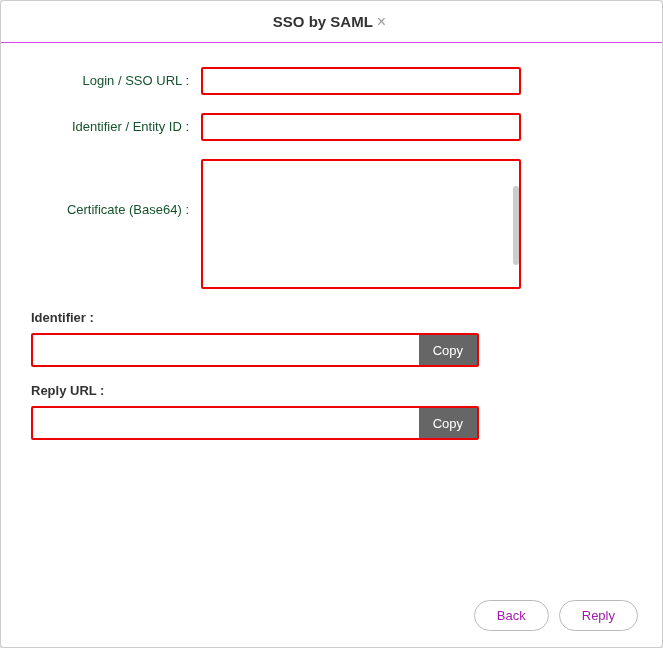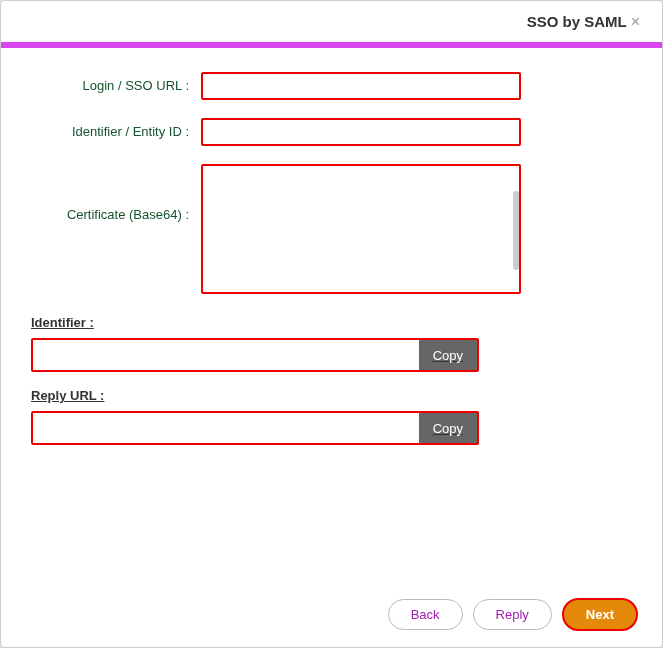--- a/index.html
+++ b/index.html
@@ -19,23 +19,23 @@
       min-height: 648px;
       border: 1px solid #ccc;
       border-radius: 4px;
       box-shadow: 0 2px 10px rgba(0,0,0,0.2);
       display: flex;
       flex-direction: column;
     }
     .dialog-header {
       display: flex;
       align-items: center;
-      justify-content: flex-end;
+      justify-content: center;
       padding: 12px 18px;
-      border-bottom: 6px solid #d946ef;
+      border-bottom: 1px solid #d946ef;
     }
     .dialog-title {
       font-size: 15px;
       font-weight: bold;
       color: #333;
     }
     .close-btn {
       background: none;
       border: none;
       cursor: pointer;
@@ -111,21 +111,20 @@
       background: #666;
       color: #fff;
       border: none;
       padding: 5px 14px;
       cursor: pointer;
       font-size: 13px;
       height: 30px;
       white-space: nowrap;
     }
     .identifier-section {
-      text-decoration: underline;
     }
     .section-header {
       font-size: 13px;
       color: #333;
       font-weight: bold;
       margin-bottom: 8px;
     }
     .dialog-footer {
       display: flex;
       justify-content: flex-end;
@@ -209,15 +208,14 @@
         <input class="copy-input" type="text" value="" style="">
         <button class="copy-btn">Copy</button>
       </div>
     </div>
 
   </div>
 
   <div class="dialog-footer">
     <button class="btn-back">Back</button>
     <button class="btn-cancel">Reply</button>
-    <button class="btn-next">Next</button>
   </div>
 </div>
 
 </body></html>

